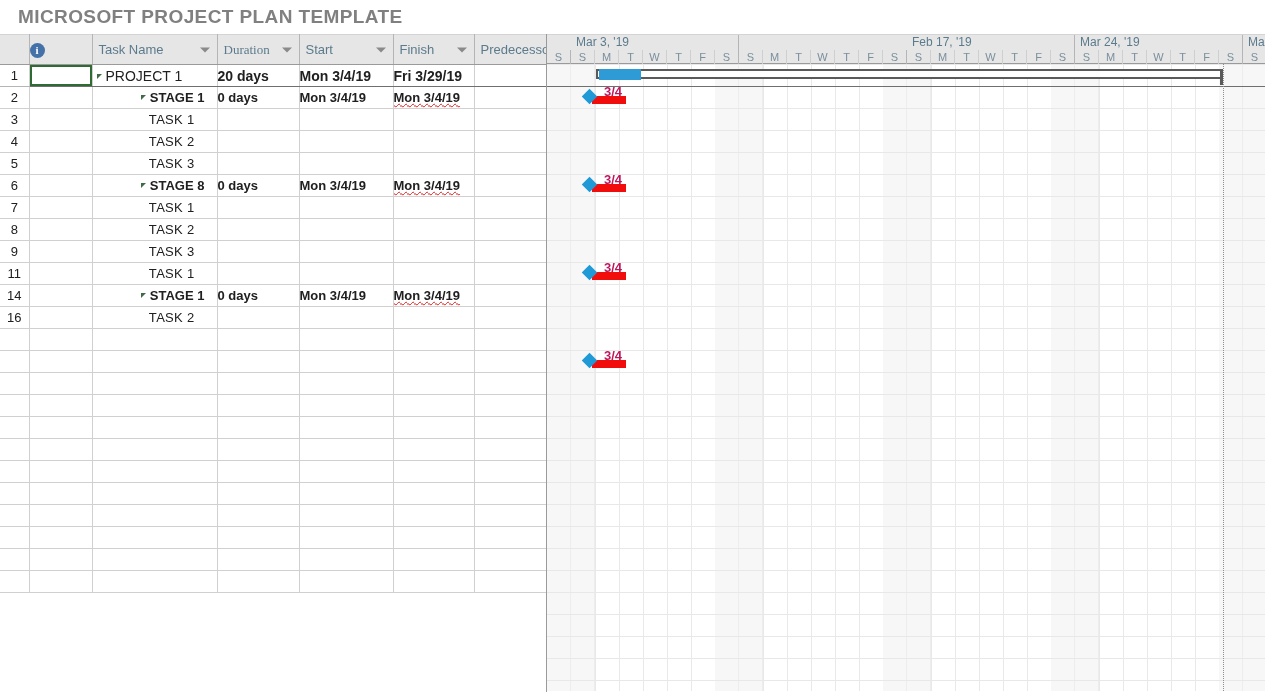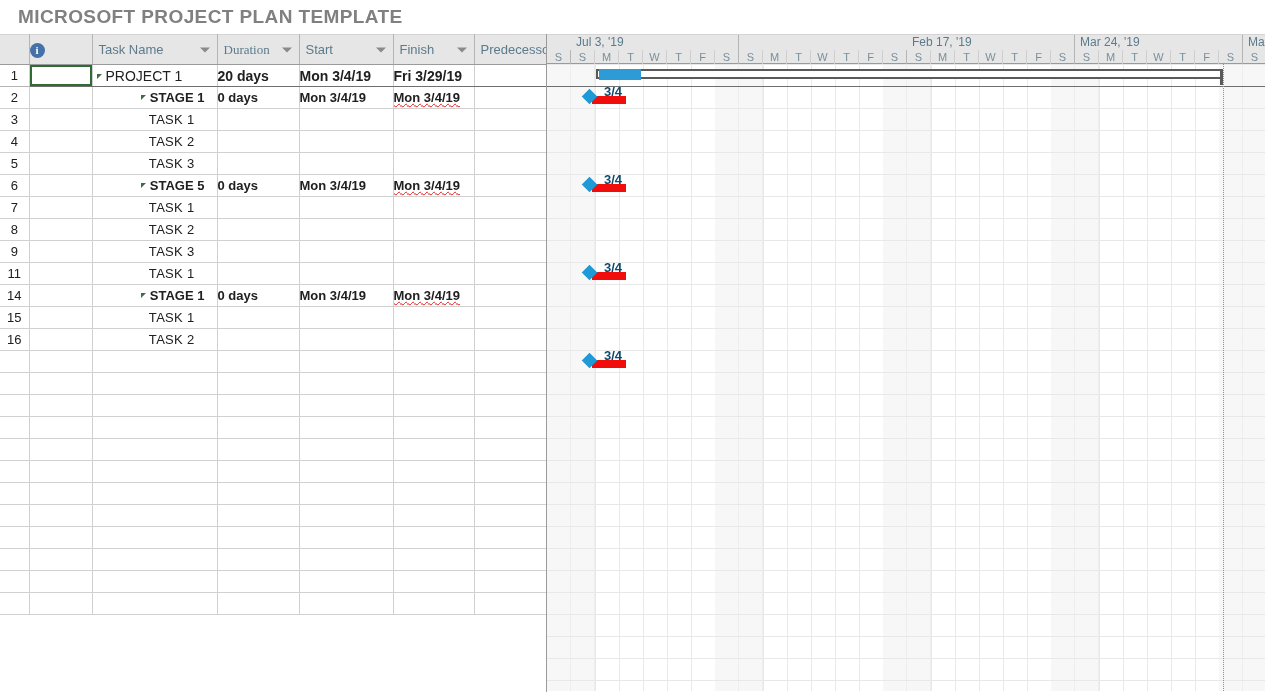--- a/index.html
+++ b/index.html
@@ -246,21 +246,21 @@
     position: absolute;
     left: 8px; top: 7px;
     width: 34px; height: 8px;
     background: #f20d0d;
   }
   .ms-label {
     position: absolute;
     left: 20px; top: -5px;
     font-size: 13px;
     font-weight: bold;
-    color: #0c4a6e;
+    color: #be185d;
     white-space: nowrap;
   }
   .today-line {
     position: absolute;
     top: 0; bottom: 0; width: 1px;
     border-left: 1px dotted #8f8f8f;
   }
 </style>
 </head>
 <body>
@@ -342,21 +342,21 @@
             <td class="c-info"></td>
             <td class="c-task" style="padding-right: 22px;"><span><span class="task-txt">TASK 3</span></span></td>
             <td class="c-dur"></td>
             <td class="c-start"></td>
             <td class="c-fin"></td>
             <td class="c-pred"></td>
           </tr>
           <tr class="grow">
             <td class="c-rownum">6</td>
             <td class="c-info"></td>
-            <td class="c-task" style="padding-right: 12px;"><span><span class="collapse-tri"></span><span class="stage-txt">STAGE 5</span></span></td>
+            <td class="c-task" style="padding-right: 12px;"><span><span class="collapse-tri"></span><span class="stage-txt">STAGE 8</span></span></td>
             <td class="c-dur"><span class="bold-cell">0 days</span></td>
             <td class="c-start"><span class="bold-cell">Mon 3/4/19</span></td>
             <td class="c-fin"><span class="bold-cell spell">Mon 3/4/19</span></td>
             <td class="c-pred"></td>
           </tr>
           <tr class="grow">
             <td class="c-rownum">7</td>
             <td class="c-info"></td>
             <td class="c-task" style="padding-right: 22px;"><span><span class="task-txt">TASK 1</span></span></td>
             <td class="c-dur"></td>
@@ -394,29 +394,20 @@
           <tr class="grow">
             <td class="c-rownum">14</td>
             <td class="c-info"></td>
             <td class="c-task" style="padding-right: 12px;"><span><span class="collapse-tri"></span><span class="stage-txt">STAGE 1</span></span></td>
             <td class="c-dur"><span class="bold-cell">0 days</span></td>
             <td class="c-start"><span class="bold-cell">Mon 3/4/19</span></td>
             <td class="c-fin"><span class="bold-cell spell">Mon 3/4/19</span></td>
             <td class="c-pred"></td>
           </tr>
           <tr class="grow">
-            <td class="c-rownum">15</td>
-            <td class="c-info"></td>
-            <td class="c-task" style="padding-right: 22px;"><span><span class="task-txt">TASK 1</span></span></td>
-            <td class="c-dur"></td>
-            <td class="c-start"></td>
-            <td class="c-fin"></td>
-            <td class="c-pred"></td>
-          </tr>
-          <tr class="grow">
             <td class="c-rownum">16</td>
             <td class="c-info"></td>
             <td class="c-task" style="padding-right: 22px;"><span><span class="task-txt">TASK 2</span></span></td>
             <td class="c-dur"></td>
             <td class="c-start"></td>
             <td class="c-fin"></td>
             <td class="c-pred"></td>
           </tr>
           <tr class="grow">
             <td class="c-rownum"></td>
@@ -526,21 +517,21 @@
             <td class="c-fin"></td>
             <td class="c-pred"></td>
           </tr>
         </tbody>
     </table>
   </div>
 
   <div id="gantt-pane">
     <div id="gantt-head">
         <div class="day-cell wkend-div" style="left: 0px; width: 24px;">S</div>
-        <div class="wk-label" style="left: 24px; width: 168px;">Jul 3, '19</div>
+        <div class="wk-label" style="left: 24px; width: 168px;">Mar 3, '19</div>
         <div class="day-cell" style="left: 24px; width: 24px;">S</div>
         <div class="day-cell" style="left: 48px; width: 24px;">M</div>
         <div class="day-cell" style="left: 72px; width: 24px;">T</div>
         <div class="day-cell" style="left: 96px; width: 24px;">W</div>
         <div class="day-cell" style="left: 120px; width: 24px;">T</div>
         <div class="day-cell" style="left: 144px; width: 24px;">F</div>
         <div class="day-cell wkend-div" style="left: 168px; width: 24px;">S</div>
         <div class="wk-label" style="left: 192px; width: 168px; margin-top: 28px;">Mar 10, '19</div>
         <div class="day-cell" style="left: 192px; width: 24px;">S</div>
         <div class="day-cell" style="left: 216px; width: 24px;">M</div>

